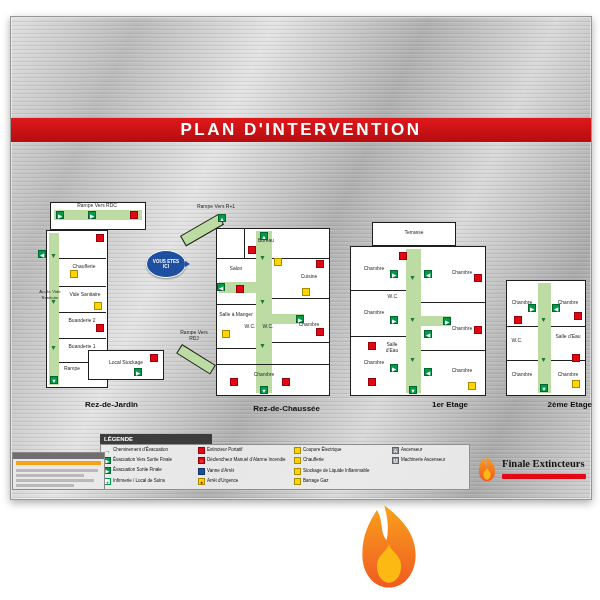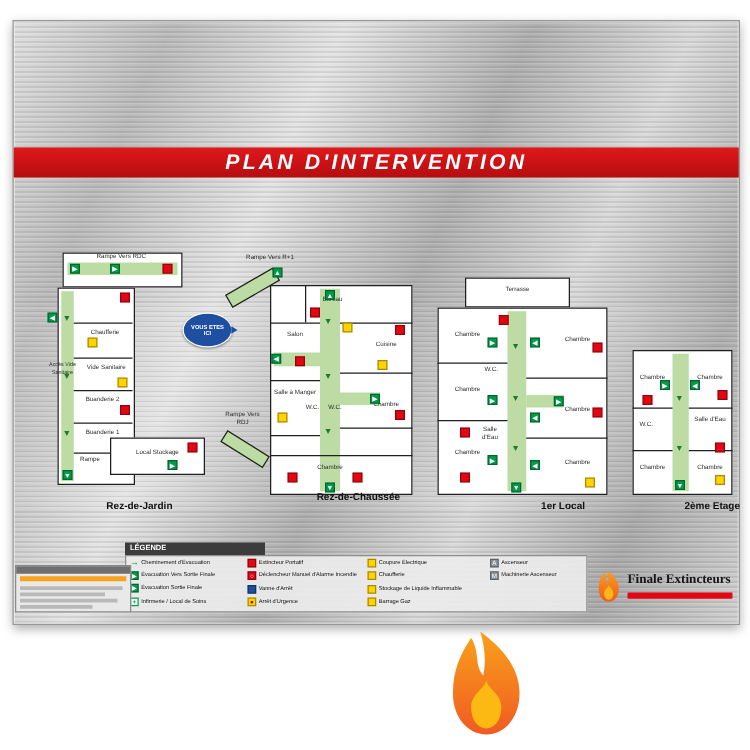--- a/index.html
+++ b/index.html
@@ -10,21 +10,21 @@
   .panel{position:absolute;left:10px;top:16px;width:580px;height:482px;
     background:
       repeating-linear-gradient(0deg, rgba(255,255,255,.18) 0 1px, rgba(110,110,110,.14) 1px 2px, rgba(255,255,255,.05) 2px 4px),
       linear-gradient(115deg,#dedede 0%,#b7b7b7 16%,#e3e3e3 33%,#ababab 52%,#d8d8d8 68%,#a6a6a6 85%,#cfcfcf 100%);
     border:1px solid #979797;
     box-shadow:0 3px 8px rgba(0,0,0,.32), inset 0 0 0 1px rgba(255,255,255,.45);}
 
   .banner{position:absolute;left:0;top:101px;width:100%;height:24px;
     background:linear-gradient(#e0181b,#b50d10);
     display:flex;align-items:center;justify-content:center;}
-  .banner-title{color:#fff;font-weight:bold;font-size:17px;letter-spacing:2.5px;font-style:italic;}
+  .banner-title{color:#fff;font-weight:bold;font-size:17px;letter-spacing:2.5px;}
 
   .address{position:absolute;left:0;top:133px;width:100%;text-align:center;
     color:#111;font-size:9px;line-height:12px;}
 
   
   .plan{position:absolute;}
   .wall{position:absolute;background:#fff;border:1.6px solid #1f1f1f;box-sizing:border-box;}
   .cor{position:absolute;background:#bcdca4;}
   .divh{position:absolute;border-top:1.1px solid #1f1f1f;height:0;}
   .divv{position:absolute;border-left:1.1px solid #1f1f1f;width:0;}
@@ -171,21 +171,21 @@
     <span class="ic green" style="left:39px;top:81px;">◀</span>
     <span class="ic red" style="left:58px;top:83px;"></span>
     <span class="ic yellow" style="left:124px;top:86px;"></span>
     <span class="ic green" style="left:118px;top:113px;">▶</span>
     <span class="ic red" style="left:138px;top:126px;"></span>
     <span class="ic yellow" style="left:44px;top:128px;"></span>
     <span class="ic red" style="left:52px;top:176px;"></span>
     <span class="ic red" style="left:104px;top:176px;"></span>
     <span class="ic green" style="left:82px;top:184px;">▼</span>
   </div>
-  <div class="floor-label" style="left:196px;top:393px;width:124px;">Rez-de-Chaussée</div>
+  <div class="floor-label" style="left:196px;top:404px;width:124px;">Rez-de-Chaussée</div>
 
   <div class="you-are-here">
     <span>VOUS ETES</span>
     <span>ICI</span>
     <span class="yah-pointer"></span>
   </div>
 
   <div class="plan" style="left:344px;top:218px;width:148px;height:186px;">
     <div class="wall" style="left:28px;top:4px;width:84px;height:24px;"></div>
     <div class="room-label" style="left:43px;top:12px;width:54px;">Terrasse</div>
@@ -219,21 +219,21 @@
     <span class="ic green" style="left:46px;top:52px;">▶</span>
     <span class="ic green" style="left:46px;top:98px;">▶</span>
     <span class="ic green" style="left:46px;top:146px;">▶</span>
     <span class="ic green" style="left:80px;top:52px;">◀</span>
     <span class="ic green" style="left:80px;top:112px;">◀</span>
     <span class="ic green" style="left:80px;top:150px;">◀</span>
     <span class="ic green" style="left:99px;top:99px;">▶</span>
     <span class="ic green" style="left:65px;top:168px;">▼</span>
     <span class="ic yellow" style="left:124px;top:164px;"></span>
   </div>
-  <div class="floor-label" style="left:368px;top:400px;width:100px;">1er Local</div>
+  <div class="floor-label" style="left:368px;top:400px;width:100px;">1er Etage</div>
 
   <div class="plan" style="left:502px;top:276px;width:90px;height:128px;">
     <div class="wall" style="left:4px;top:4px;width:80px;height:116px;"></div>
     <div class="cor" style="left:36px;top:7px;width:13px;height:110px;"></div>
     <span class="flow" style="left:38px;top:40px;">▼</span>
     <span class="flow" style="left:38px;top:80px;">▼</span>
     <div class="divh" style="left:4px;top:50px;width:32px;"></div>
     <div class="divh" style="left:4px;top:84px;width:32px;"></div>
     <div class="divh" style="left:49px;top:50px;width:35px;"></div>
     <div class="divh" style="left:49px;top:84px;width:35px;"></div>

